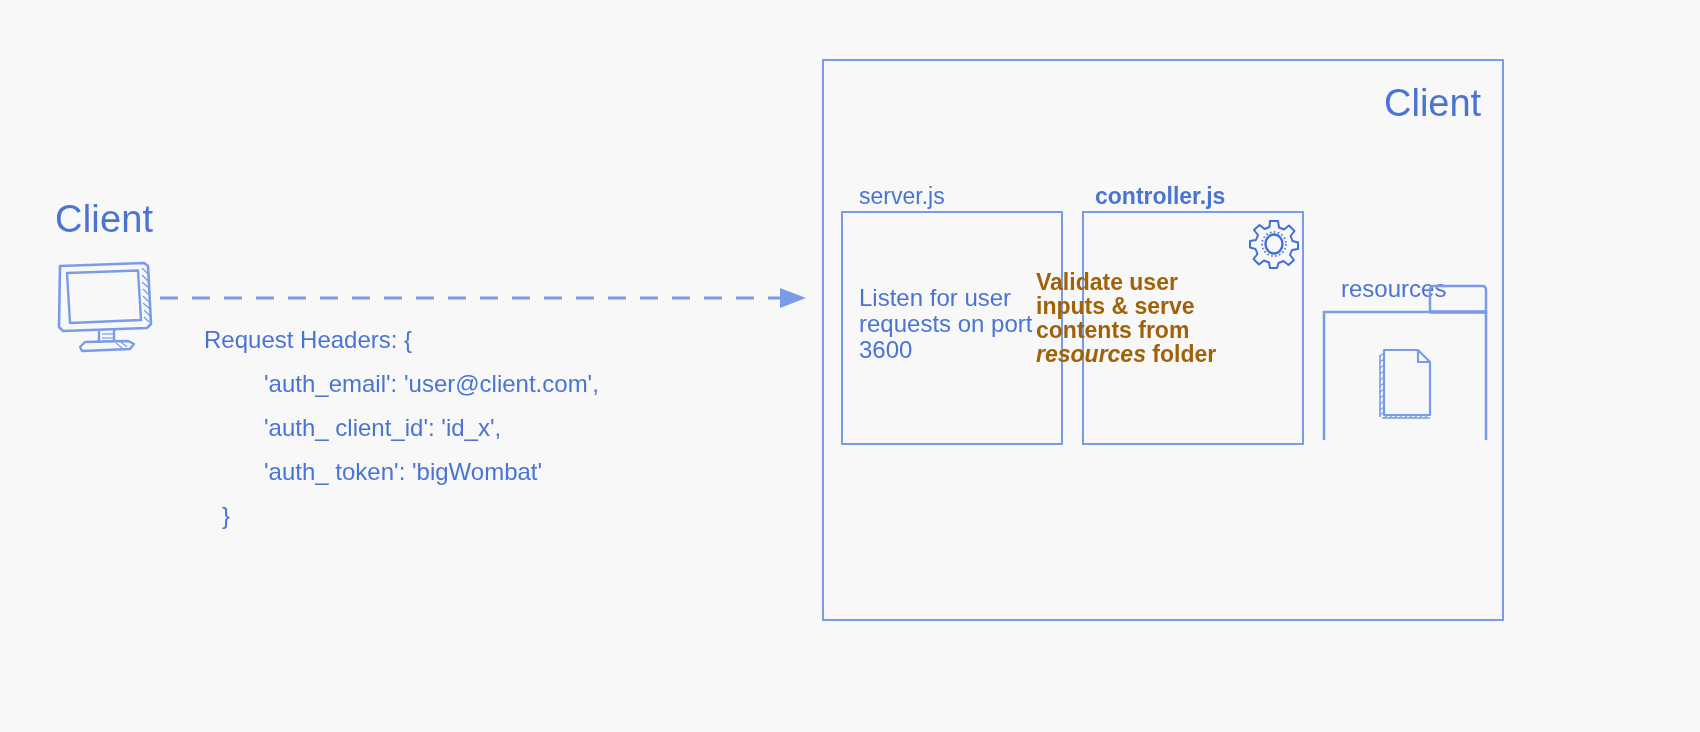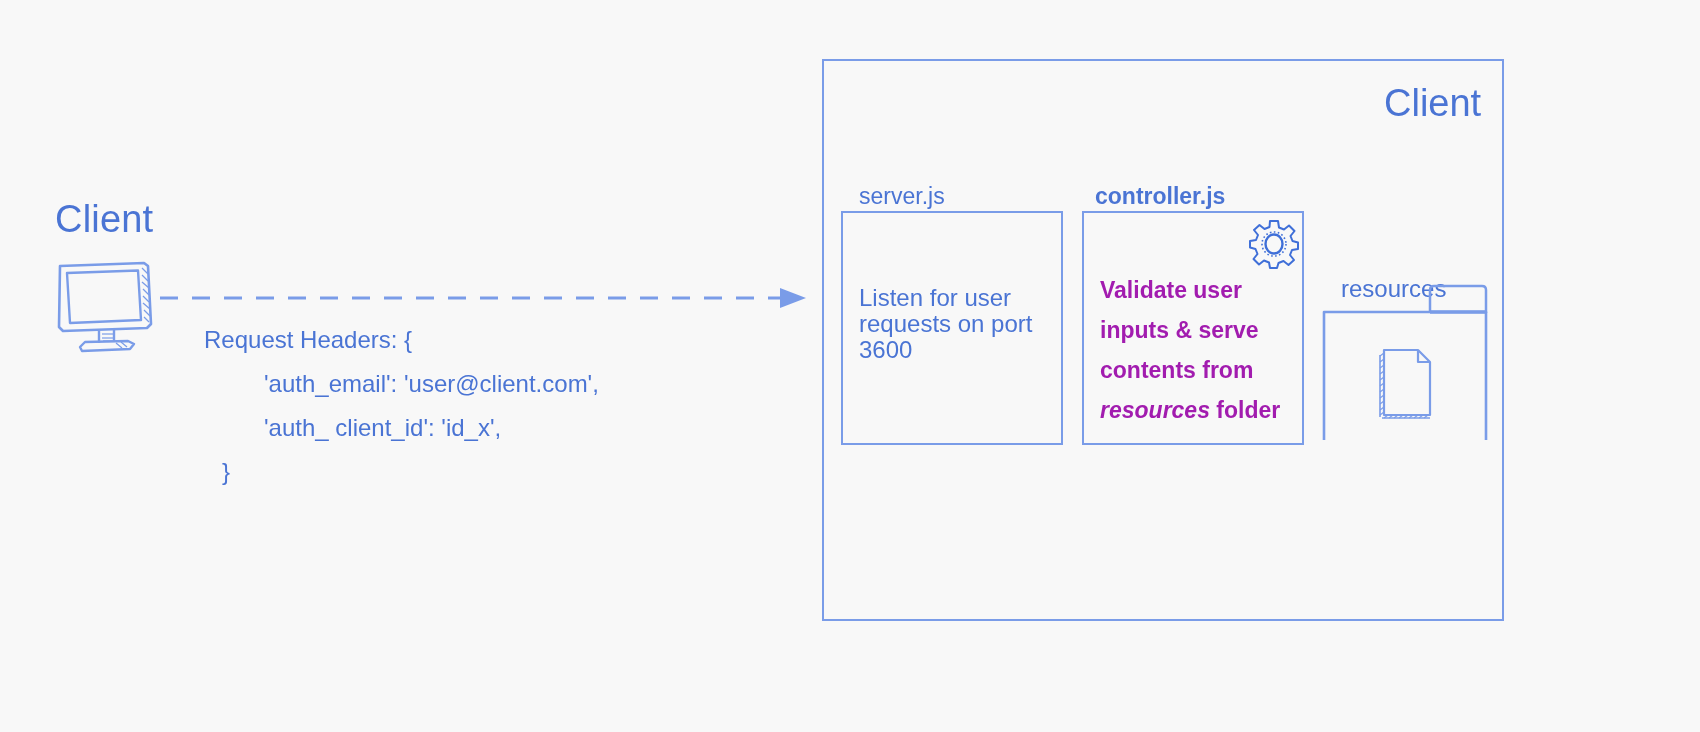--- a/index.html
+++ b/index.html
@@ -118,26 +118,26 @@
 
   #serverjs-text {
     left: 859px;
     top: 285px;
     width: 190px;
     font-size: 24px;
     color: #4a74d4;
     line-height: 26px;
   }
   #controllerjs-text {
-    left: 1100px;
+    left: 1036px;
     top: 270px;
     width: 190px;
     font-size: 23px;
-    color: #a21caf;
-    line-height: 40px;
+    color: #a16207;
+    line-height: 24px;
     font-weight: bold;
   }
   #controllerjs-text .ital { font-style: italic; }
 
   #gear-icon {
     left: 1249px;
     top: 218px;
     width: 50px;
     height: 50px;
   }
@@ -219,20 +219,21 @@
     </svg>
   </div>
 
   <div class="abs" id="headers-block">
     <span class="hdr-row">Request Headers: {</span>
 
     <span class="hdr-row indent"><span>'</span><span class="key">auth_email</span><span>'</span><span>: </span><span>'user@client.com',</span></span>
 
     <span class="hdr-row indent"><span>'</span><span class="key">auth_ client_id</span><span>'</span><span>: </span><span>'id_x',</span></span>
 
+    <span class="hdr-row indent"><span>'</span><span class="key">auth_ token</span><span>'</span><span>: </span><span>'bigWombat'</span></span>
 
     <span class="hdr-row" style="padding-left:18px;">}</span>
   </div>
 
   <div class="abs" id="server-panel"></div>
 
   <div class="abs" id="server-title">Client</div>
 
   <div class="abs module-caption" id="serverjs-caption">server.js</div>
   <div class="abs module-box" id="serverjs-box"></div>

